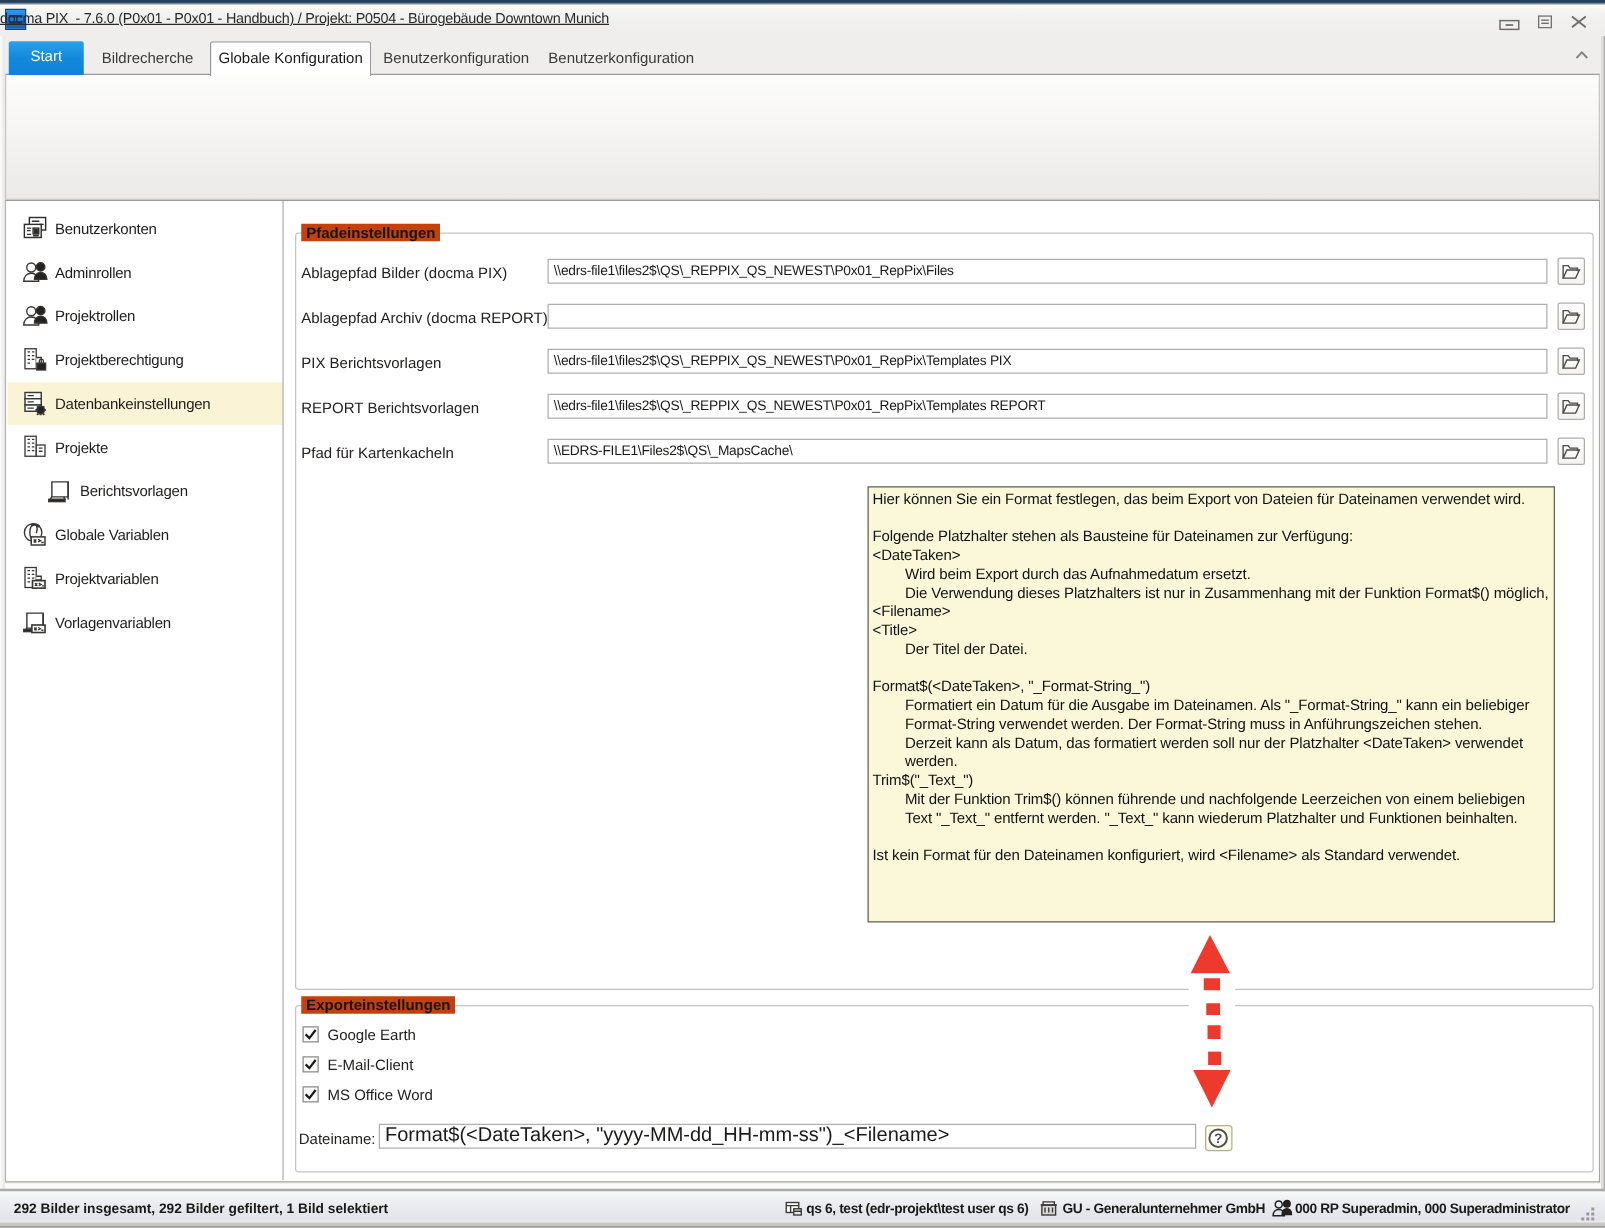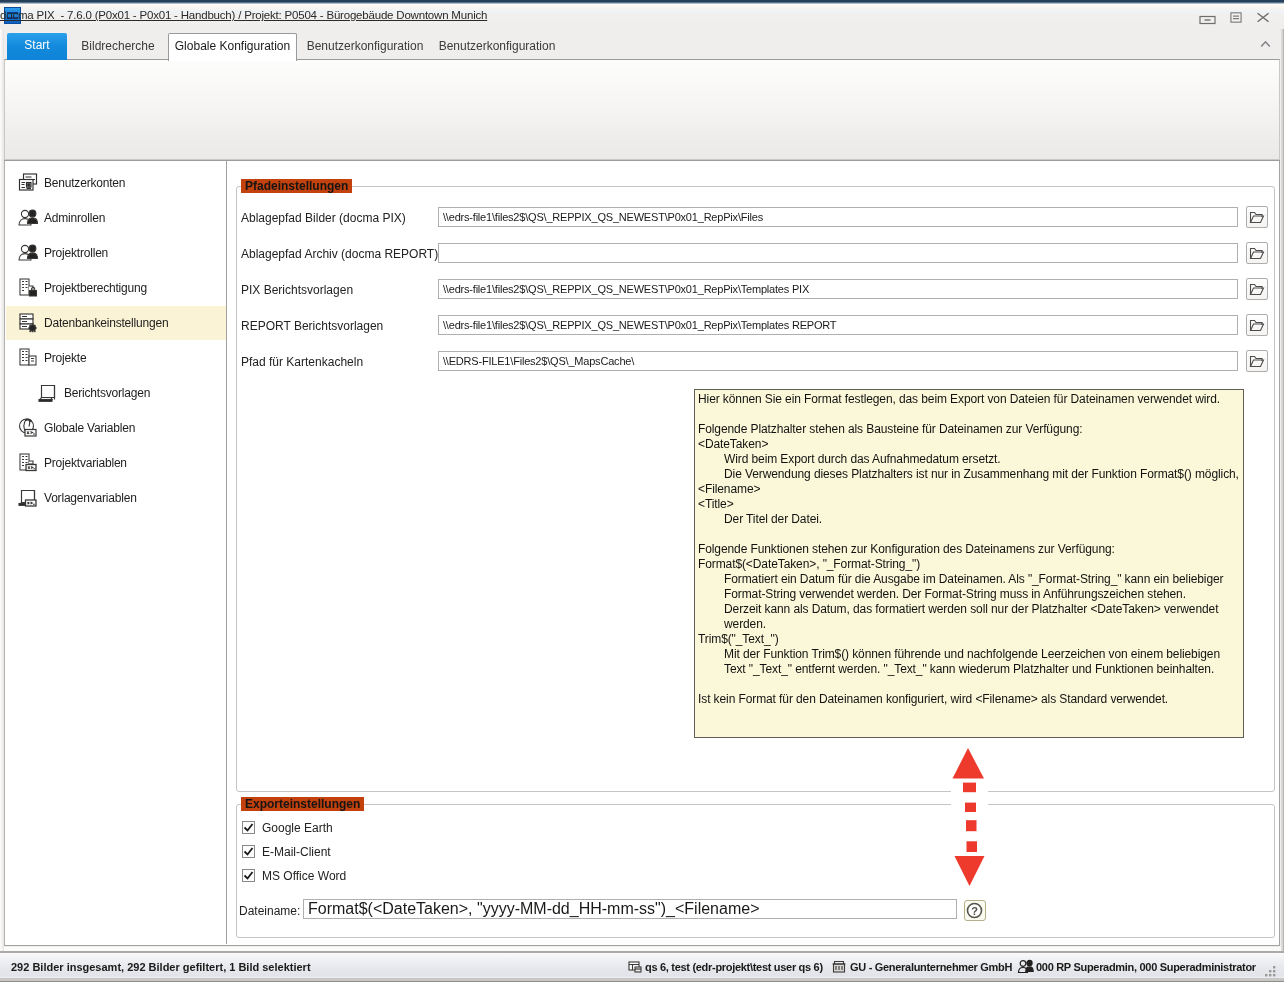--- a/index.html
+++ b/index.html
@@ -258,21 +258,20 @@
 <div>Hier können Sie ein Format festlegen, das beim Export von Dateien für Dateinamen verwendet wird.</div>
 <div>&nbsp;</div>
 <div>Folgende Platzhalter stehen als Bausteine für Dateinamen zur Verfügung:</div>
 <div>&lt;DateTaken&gt;</div>
 <div class="ind">Wird beim Export durch das Aufnahmedatum ersetzt.</div>
 <div class="ind">Die Verwendung dieses Platzhalters ist nur in Zusammenhang mit der Funktion Format$() möglich,</div>
 <div>&lt;Filename&gt;</div>
 <div>&lt;Title&gt;</div>
 <div class="ind">Der Titel der Datei.</div>
 <div>&nbsp;</div>
-<div>Folgende Funktionen stehen zur Konfiguration des Dateinamens zur Verfügung:</div>
 <div>Format$(&lt;DateTaken&gt;, "_Format-String_")</div>
 <div class="ind">Formatiert ein Datum für die Ausgabe im Dateinamen. Als "_Format-String_" kann ein beliebiger</div>
 <div class="ind">Format-String verwendet werden. Der Format-String muss in Anführungszeichen stehen.</div>
 <div class="ind">Derzeit kann als Datum, das formatiert werden soll nur der Platzhalter &lt;DateTaken&gt; verwendet</div>
 <div class="ind">werden.</div>
 <div>Trim$("_Text_")</div>
 <div class="ind">Mit der Funktion Trim$() können führende und nachfolgende Leerzeichen von einem beliebigen</div>
 <div class="ind">Text "_Text_" entfernt werden. "_Text_" kann wiederum Platzhalter und Funktionen beinhalten.</div>
 <div>&nbsp;</div>
 <div>Ist kein Format für den Dateinamen konfiguriert, wird &lt;Filename&gt; als Standard verwendet.</div>

